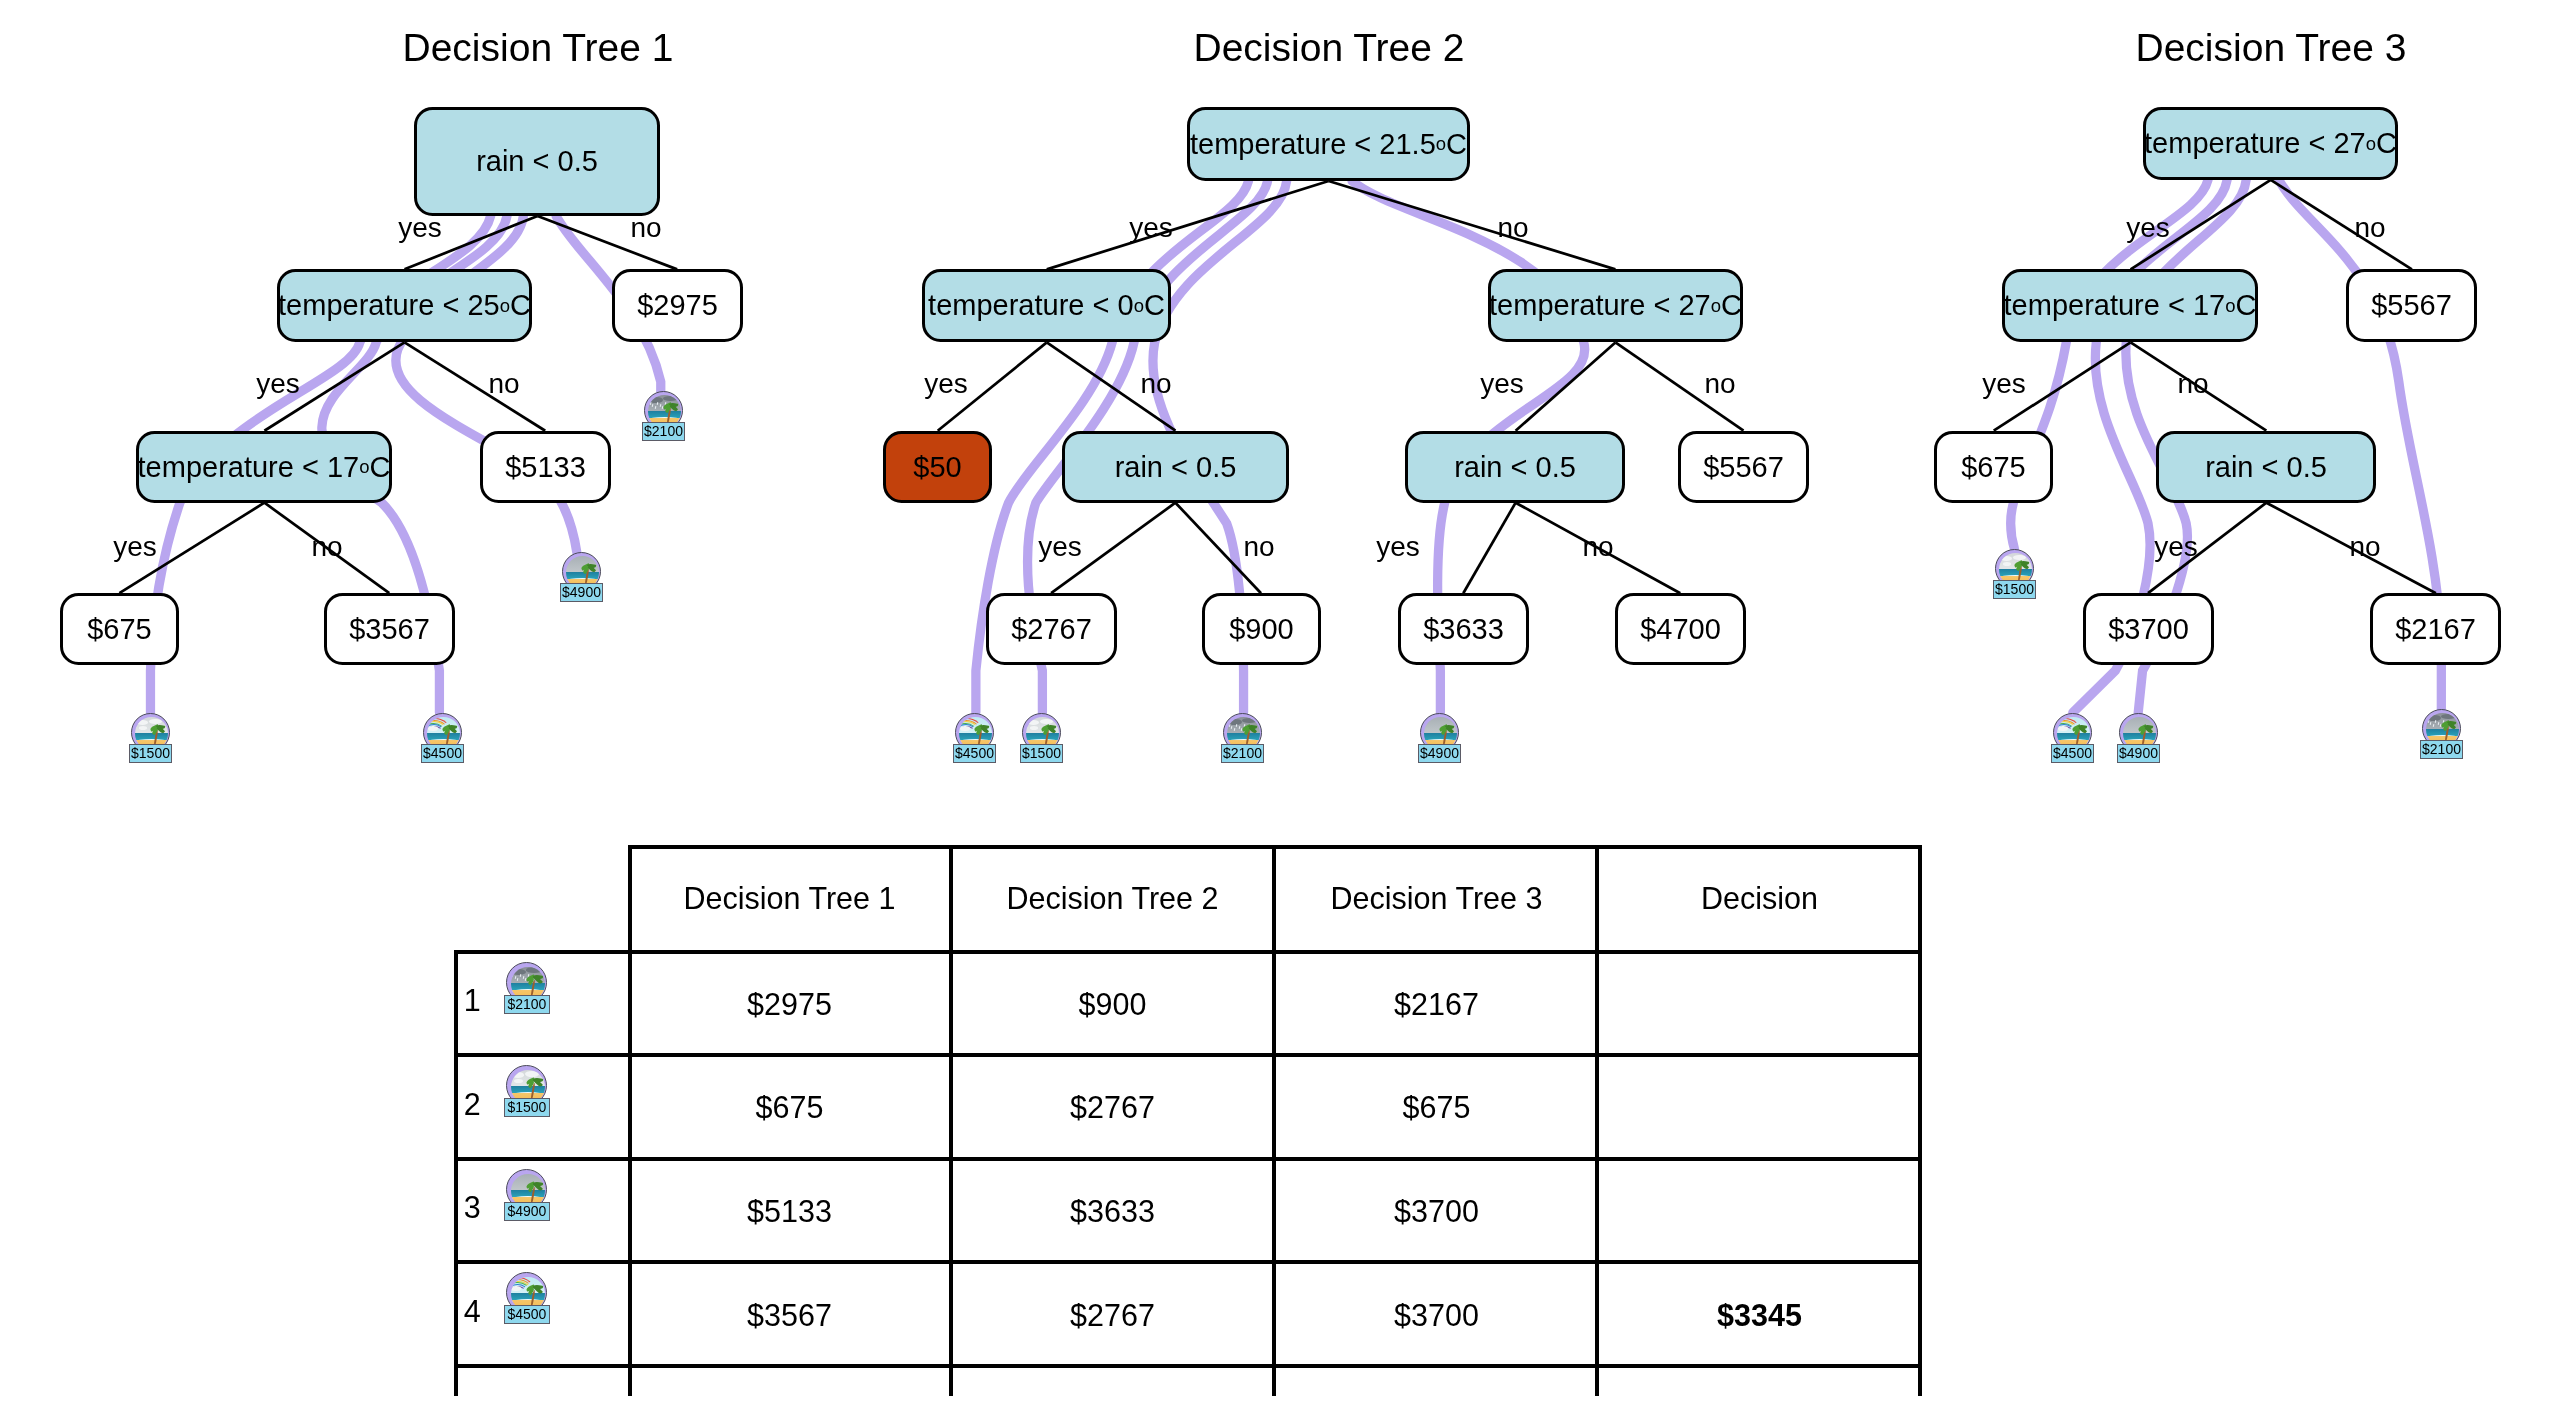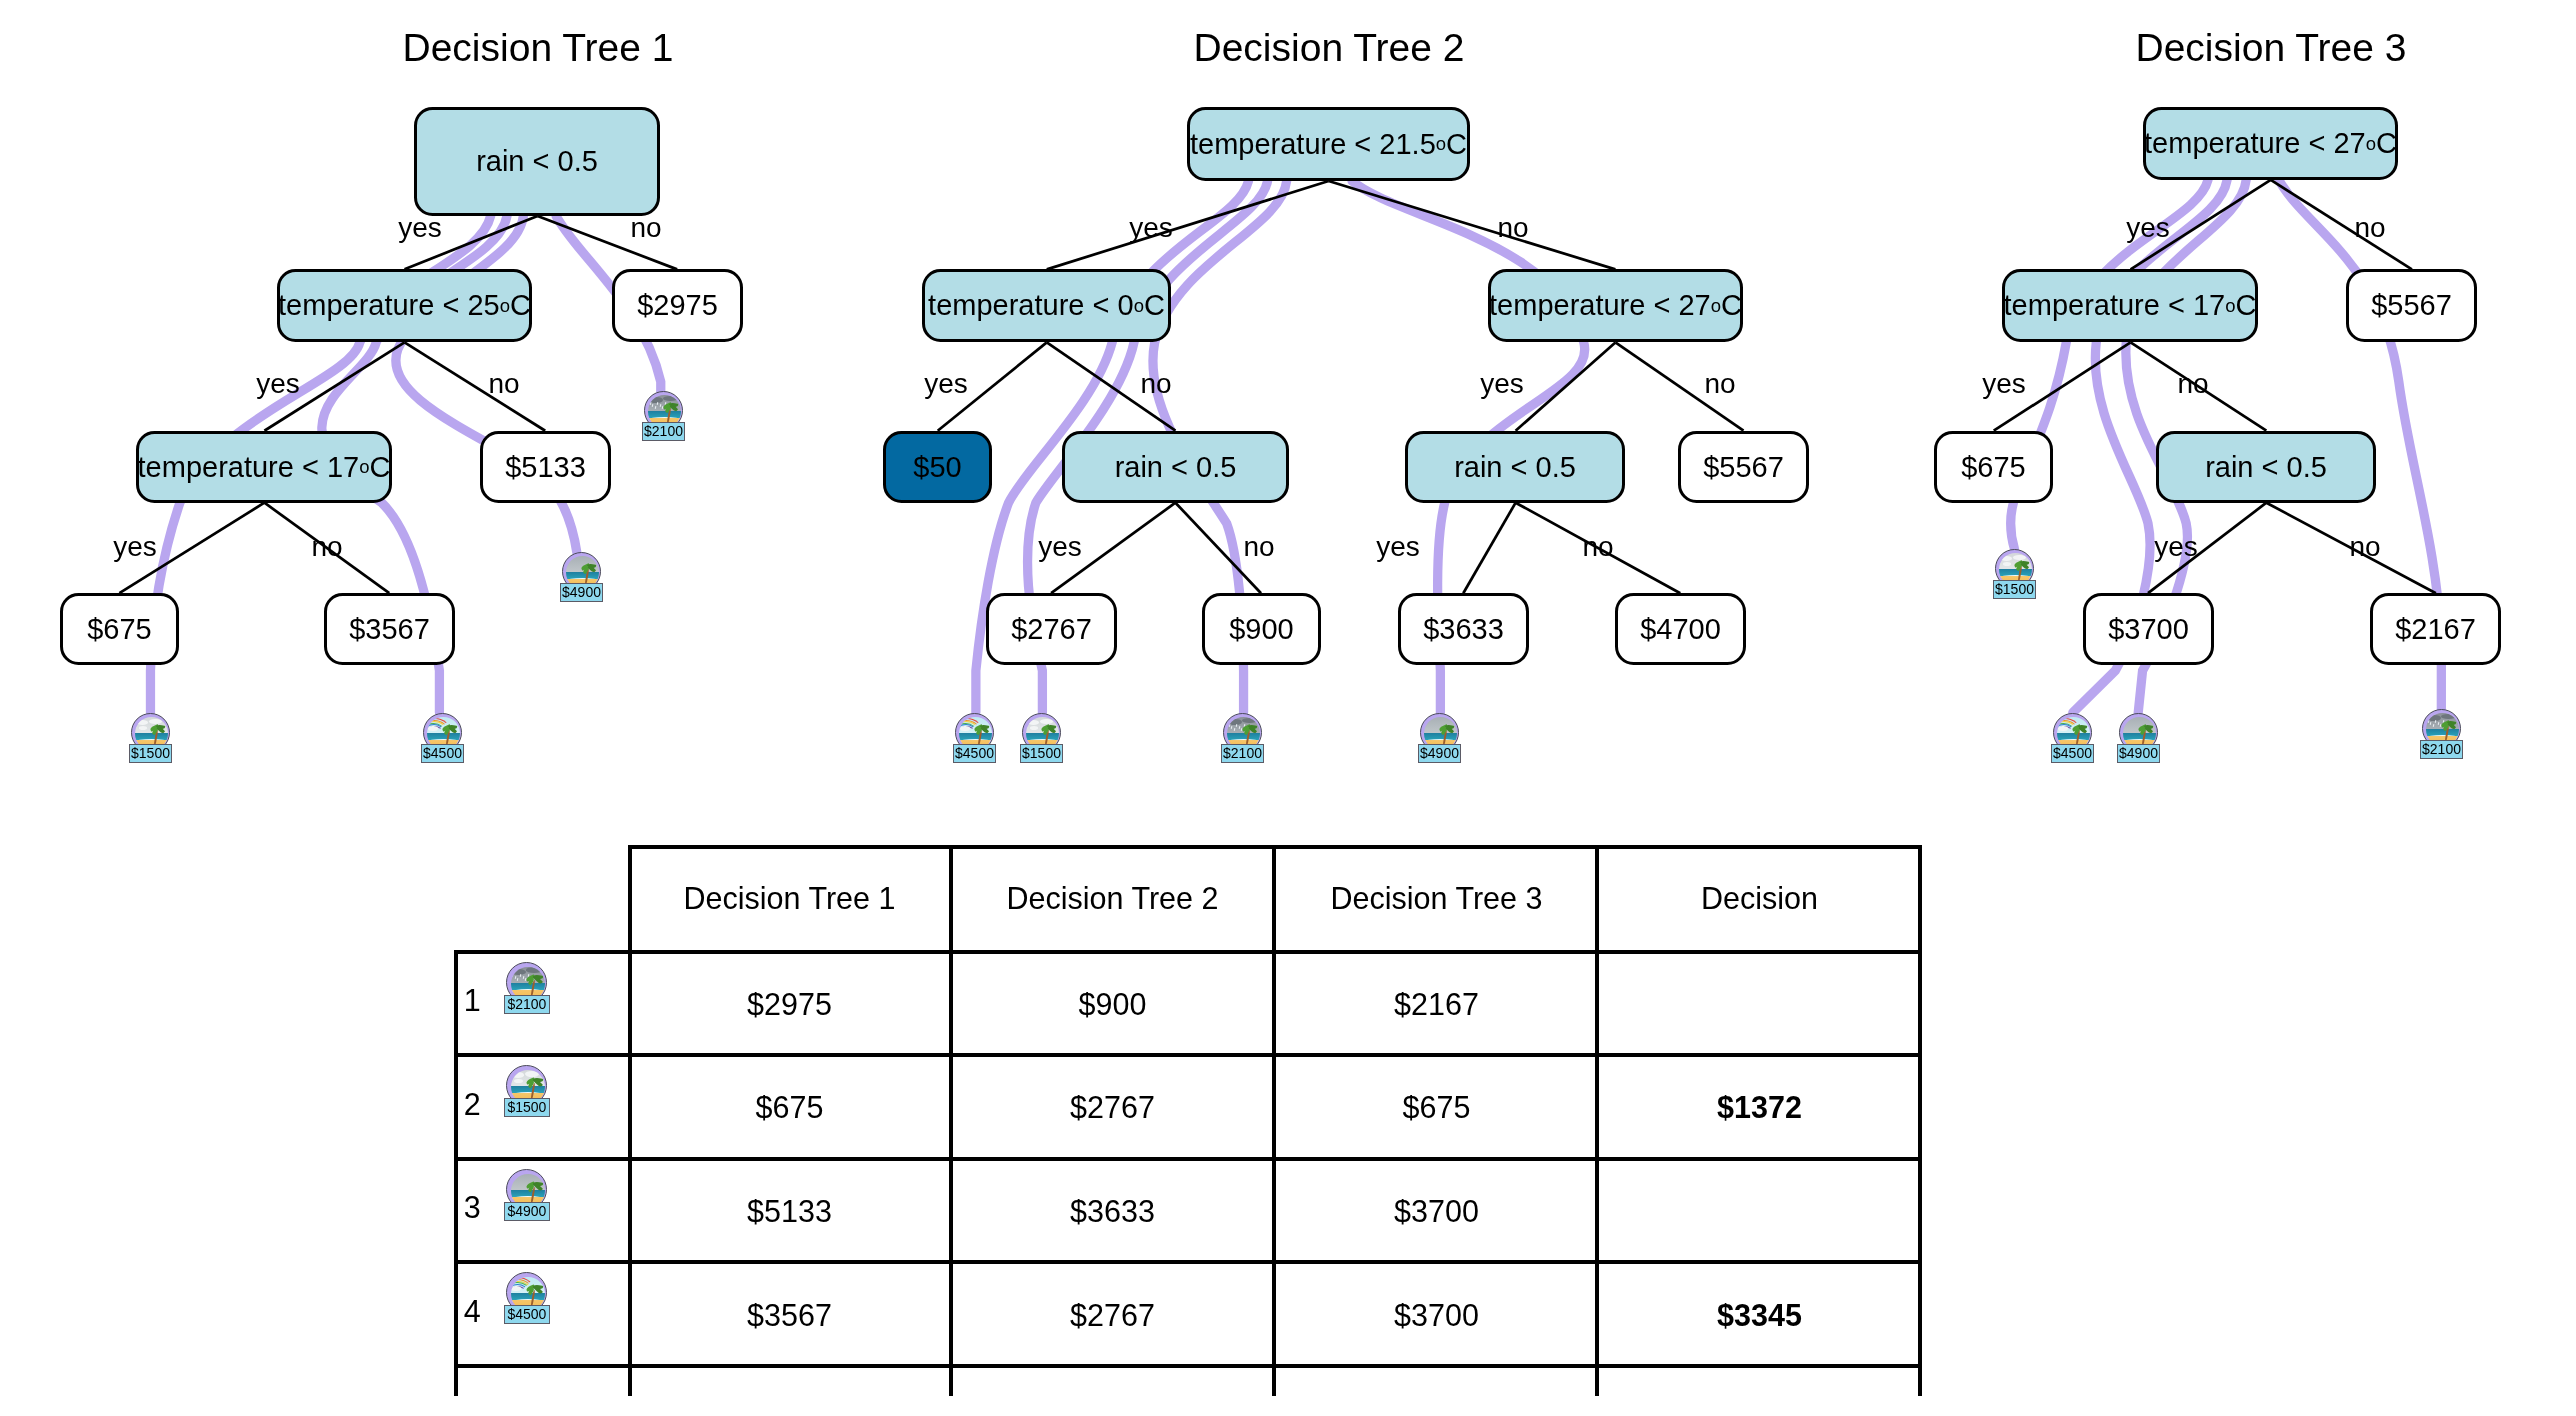--- a/index.html
+++ b/index.html
@@ -238,21 +238,21 @@
     <div class="node split" style="left: 922px; top: 269px; width: 249px; height: 73px; background: rgb(179, 221, 230); border-color: rgb(0, 0, 0);">
       <span>temperature &lt; 0</span>
       <sup>o</sup>
       <span>C</span>
     </div>
     <div class="node split" style="left: 1488px; top: 269px; width: 255px; height: 73px; background: rgb(179, 221, 230); border-color: rgb(0, 0, 0);">
       <span>temperature &lt; 27</span>
       <sup>o</sup>
       <span>C</span>
     </div>
-    <div class="node leaf" style="left: 883px; top: 431px; width: 109px; height: 72px; background: #0369a1; border-color: rgb(0, 0, 0);">$50</div>
+    <div class="node leaf" style="left: 883px; top: 431px; width: 109px; height: 72px; background: #c2410c; border-color: rgb(0, 0, 0);">$50</div>
     <div class="node split" style="left: 1062px; top: 431px; width: 227px; height: 72px; background: rgb(179, 221, 230); border-color: rgb(0, 0, 0);">rain &lt; 0.5</div>
     <div class="node split" style="left: 1405px; top: 431px; width: 220px; height: 72px; background: rgb(179, 221, 230); border-color: rgb(0, 0, 0);">rain &lt; 0.5</div>
     <div class="node leaf" style="left: 1678px; top: 431px; width: 131px; height: 72px; background: rgb(255, 255, 255); border-color: rgb(0, 0, 0);">$5567</div>
     <div class="node leaf" style="left: 986px; top: 593px; width: 131px; height: 72px; background: rgb(255, 255, 255); border-color: rgb(0, 0, 0);">$2767</div>
     <div class="node leaf" style="left: 1202px; top: 593px; width: 119px; height: 72px; background: rgb(255, 255, 255); border-color: rgb(0, 0, 0);">$900</div>
     <div class="node leaf" style="left: 1398px; top: 593px; width: 131px; height: 72px; background: rgb(255, 255, 255); border-color: rgb(0, 0, 0);">$3633</div>
     <div class="node leaf" style="left: 1615px; top: 593px; width: 131px; height: 72px; background: rgb(255, 255, 255); border-color: rgb(0, 0, 0);">$4700</div>
     <div class="badge" style="left: 955px; top: 713px; width: 39px; height: 60px;">
       <div class="disc" style="width: 39px; height: 39px;">
         <div class="scene" style="left: 3.3px; top: 3.3px; width: 33px; height: 33px;">
@@ -463,21 +463,20 @@
       <div class="tcell" style="left: 821px; top: 0px; width: 323px; height: 107px;">Decision Tree 3</div>
       <div class="tcell" style="left: 1144px; top: 0px; width: 323px; height: 107px;">Decision</div>
       <div class="rowlabel" style="left: 9.8px; top: 138px;">1</div>
       <div class="tcell" style="left: 174px; top: 107px; width: 323px; height: 104px;">$2975</div>
       <div class="tcell" style="left: 497px; top: 107px; width: 323px; height: 104px;">$900</div>
       <div class="tcell" style="left: 821px; top: 107px; width: 323px; height: 104px;">$2167</div>
       <div class="rowlabel" style="left: 9.8px; top: 242px;">2</div>
       <div class="tcell" style="left: 174px; top: 210px; width: 323px; height: 104px;">$675</div>
       <div class="tcell" style="left: 497px; top: 210px; width: 323px; height: 104px;">$2767</div>
       <div class="tcell" style="left: 821px; top: 210px; width: 323px; height: 104px;">$675</div>
-      <div class="tcell avgcell" style="left: 1144px; top: 210px; width: 323px; height: 104px;">$1372</div>
       <div class="rowlabel" style="left: 9.8px; top: 345px;">3</div>
       <div class="tcell" style="left: 174px; top: 314px; width: 323px; height: 104px;">$5133</div>
       <div class="tcell" style="left: 497px; top: 314px; width: 323px; height: 104px;">$3633</div>
       <div class="tcell" style="left: 821px; top: 314px; width: 323px; height: 104px;">$3700</div>
       <div class="rowlabel" style="left: 9.8px; top: 449px;">4</div>
       <div class="tcell" style="left: 174px; top: 418px; width: 323px; height: 104px;">$3567</div>
       <div class="tcell" style="left: 497px; top: 418px; width: 323px; height: 104px;">$2767</div>
       <div class="tcell" style="left: 821px; top: 418px; width: 323px; height: 104px;">$3700</div>
       <div class="tcell avgcell" style="left: 1144px; top: 418px; width: 323px; height: 104px;">$3345</div>
     </div>

